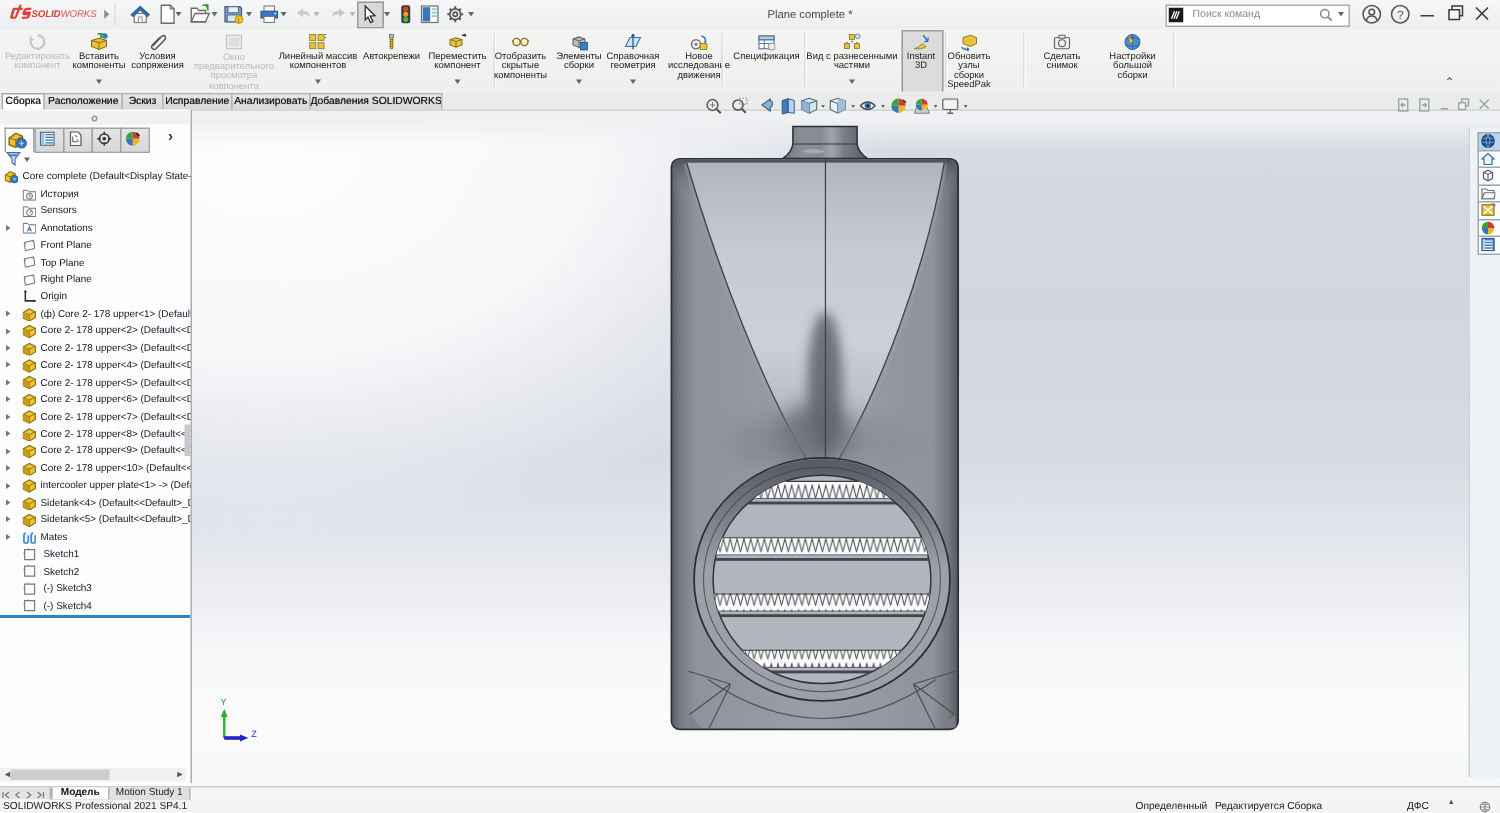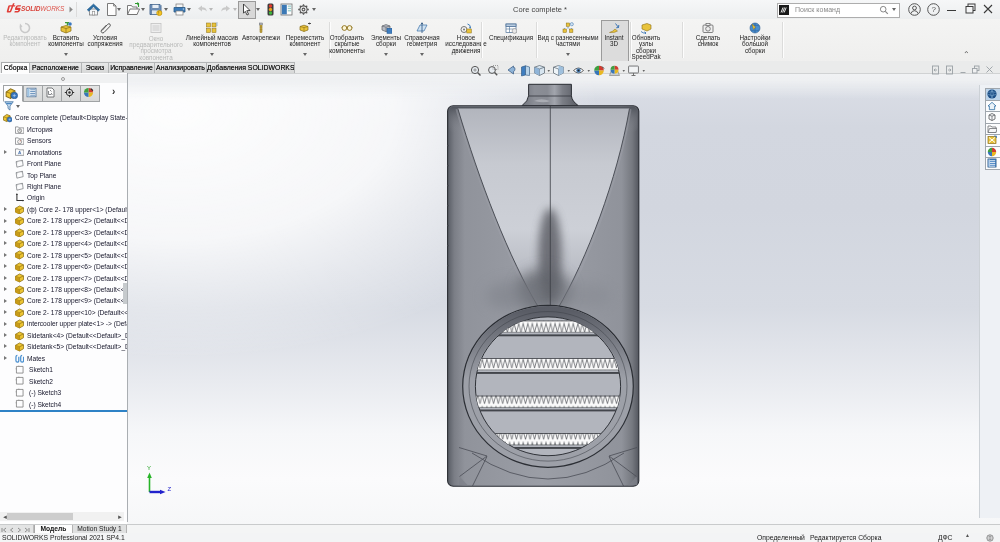--- a/index.html
+++ b/index.html
@@ -194,21 +194,21 @@
 <svg class="abs" style="left:140px;top:462px;width:32px;height:34px" viewBox="0 0 32 34">
  <text x="7" y="8" font-size="6" fill="#20a020" font-family="Liberation Sans,sans-serif">Y</text>
  <path d="M9.5 30 L9.5 15" stroke="#28b428" stroke-width="1.6"></path>
  <path d="M9.5 10.5 L7.2 16 L11.8 16 Z" fill="#28b428"></path>
  <path d="M9.5 30 L21 30" stroke="#2222cc" stroke-width="2.4"></path>
  <path d="M25.5 30 L20 27.7 L20 32.3 Z" fill="#2222cc"></path>
  <text x="27.5" y="29" font-size="6" fill="#2222cc" font-family="Liberation Sans,sans-serif">Z</text>
 </svg>
 
 <div class="abs" id="titlebar"></div>
-<div class="abs" id="title">Core complete *</div>
+<div class="abs" id="title">Plane complete *</div>
 <svg class="abs" id="logo" viewBox="0 0 110 14.3" style="width:110px;height:14.3px;top:2px">
  <g fill="#e03e38">
   <path d="M2.5 10.5 Q1.5 10.5 1.8 9.2 L3.1 4.4 Q3.4 3.2 4.6 3.2 L7.2 3.2 8 1.2 9.6 1.2 8.8 3.2 10.4 3.2 9.9 4.6 8.2 4.6 6.4 9.2 Q5.9 10.5 4.6 10.5 Z M4 9.1 L4.9 9.1 6.6 4.6 4.8 4.6 3.7 8.6 Q3.6 9.1 4 9.1"></path>
   <path d="M9.3 10.5 L9.8 9.1 12.6 9.1 Q13.1 9.1 13.3 8.6 Q13.5 8.1 13 8.1 L11 8.1 Q9.5 8.1 10 6.6 L10.6 4.9 Q11.2 3.2 12.9 3.2 L16.1 3.2 15.6 4.6 12.9 4.6 Q12.4 4.6 12.2 5.1 Q12 5.7 12.5 5.7 L14.5 5.7 Q16 5.7 15.5 7.2 L14.9 8.8 Q14.3 10.5 12.6 10.5 Z"></path>
  </g>
  <text x="16" y="9.2" font-size="6.5" letter-spacing="-0.1" font-weight="bold" font-style="italic" fill="#d8423a" font-family="Liberation Sans,sans-serif">SOLID<tspan font-weight="normal" fill="#de564e">WORKS</tspan></text>
 </svg>
 <svg class="abs tbico" style="left:63px" viewBox="0 0 15 15">
       <path d="M6.5 4.5 L9.8 7.5 L6.5 10.5 Z" fill="#8a8a8a"></path>
     </svg>

